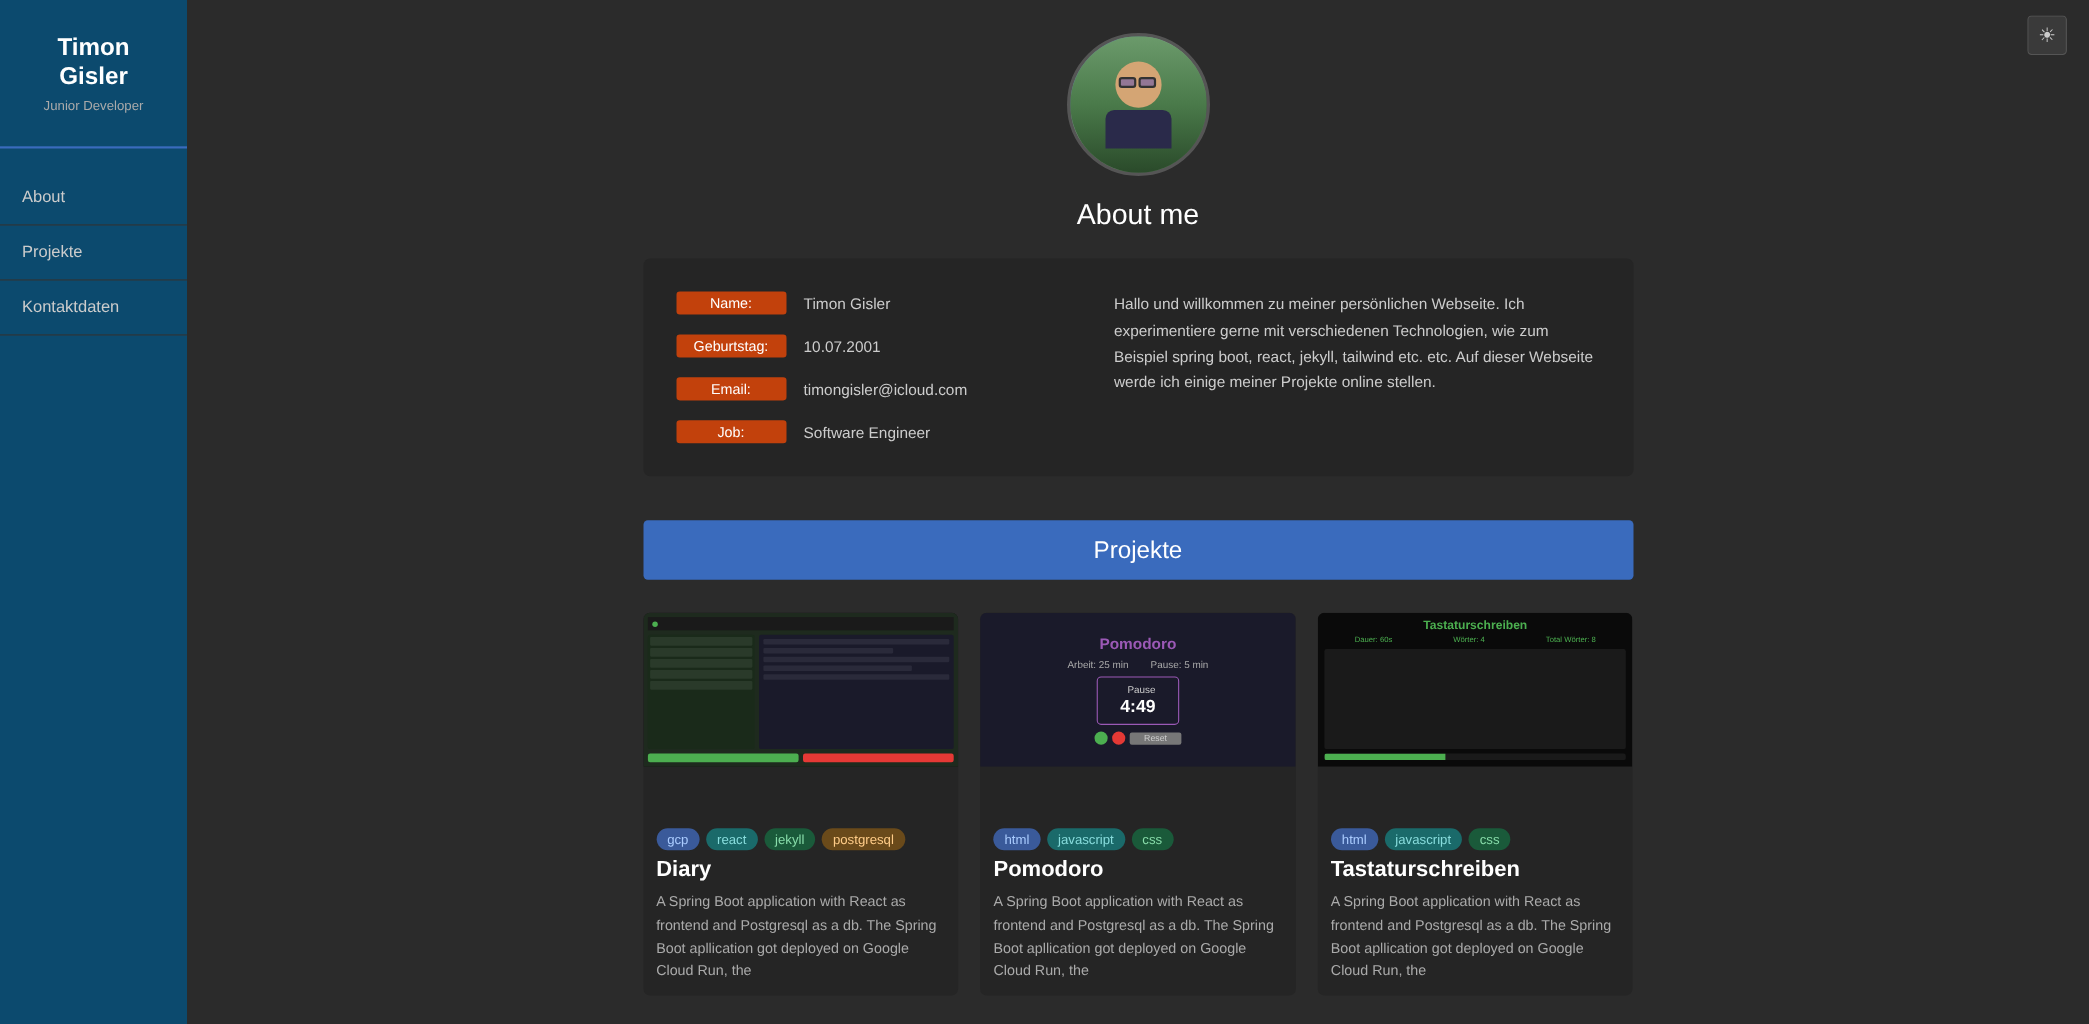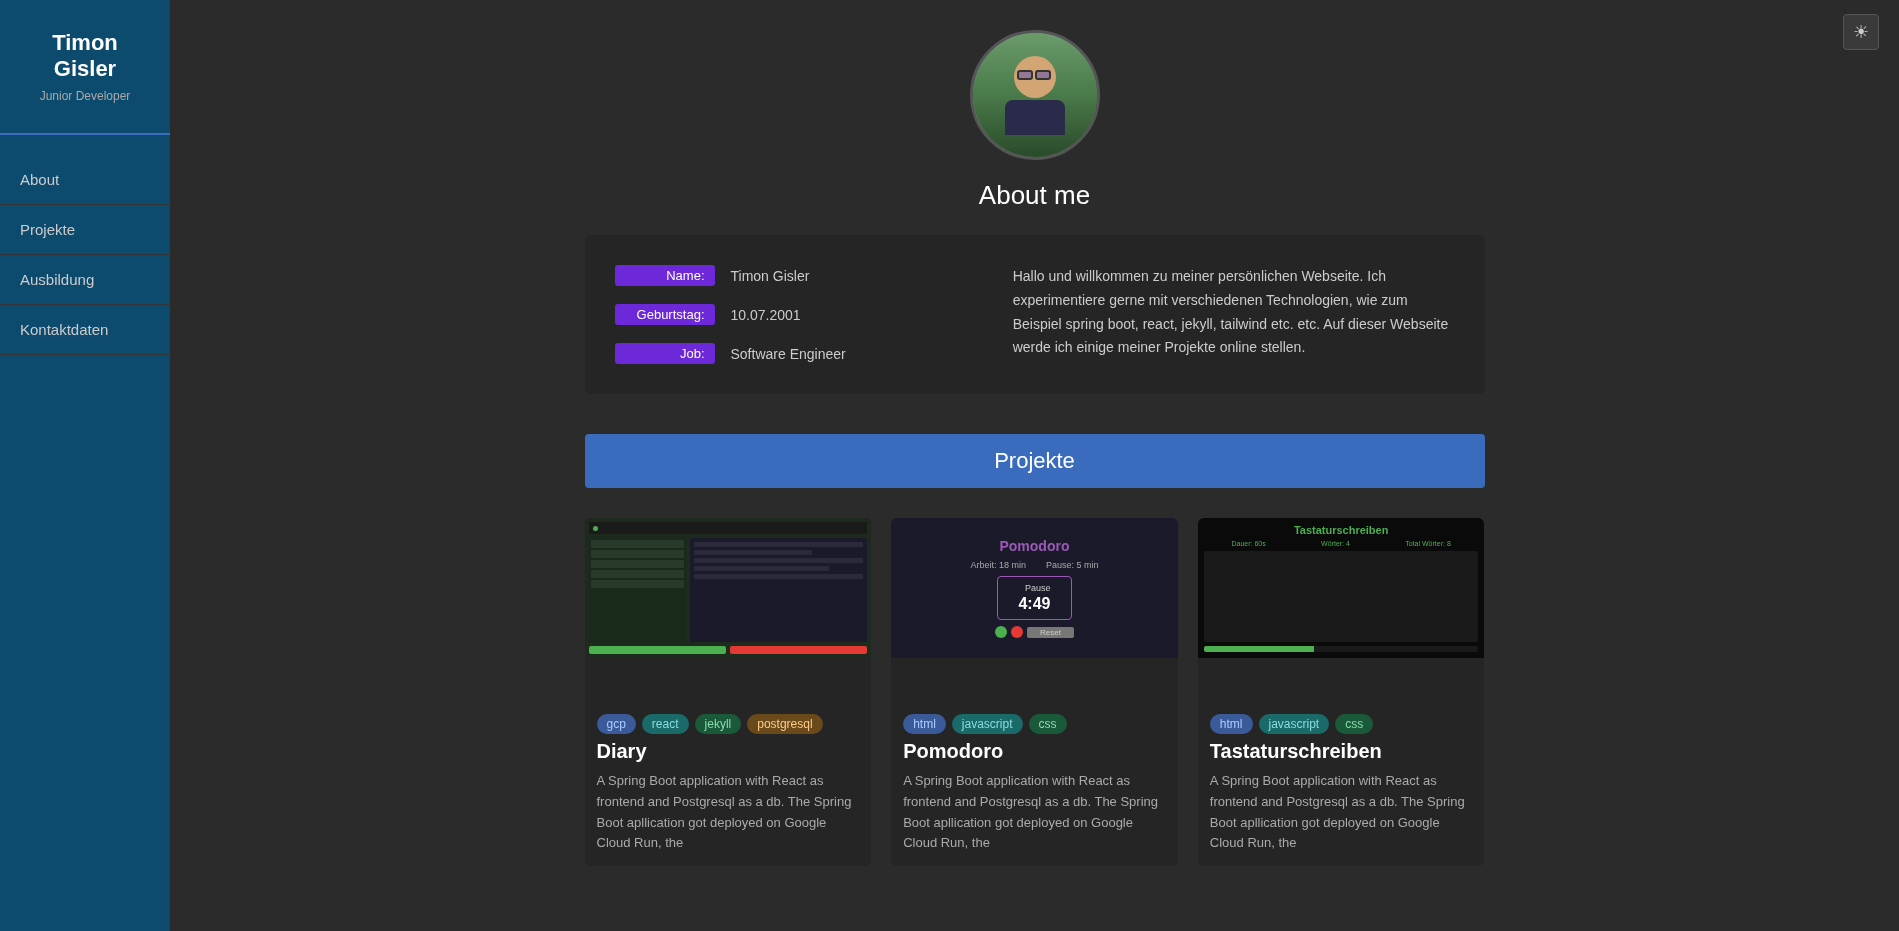--- a/index.html
+++ b/index.html
@@ -181,27 +181,27 @@
       gap: 18px;
     }
 
     .about-info-row {
       display: flex;
       align-items: center;
       gap: 16px;
     }
 
     .info-label {
-      background-color: #6d28d9;
+      background-color: #c2410c;
       color: #ffffff;
       padding: 3px 10px;
       border-radius: 3px;
       font-size: 13px;
       min-width: 100px;
-      text-align: right;
+      text-align: center;
     }
 
     .info-value {
       color: #cccccc;
       font-size: 14px;
     }
 
     .about-description {
       flex: 1.2;
       color: #cccccc;
@@ -456,21 +456,20 @@
 <div id="sidebar">
   <div id="sidebar-name">
     <span>Timon</span><br>
     <span>Gisler</span>
   </div>
   <div id="sidebar-subtitle">Junior Developer</div>
   <div class="sidebar-divider-top"></div>
   <nav class="sidebar-nav">
     <div class="sidebar-nav-item">About</div>
     <div class="sidebar-nav-item">Projekte</div>
-    <div class="sidebar-nav-item">Ausbildung</div>
     <div class="sidebar-nav-item">Kontaktdaten</div>
   </nav>
 </div>
 
 <div id="theme-toggle">
   <span>☀</span>
 </div>
 
 <div id="main">
 
@@ -494,20 +493,24 @@
 
     <div class="about-card">
       <div class="about-info-table">
         <div class="about-info-row">
           <span class="info-label">Name:</span>
           <span class="info-value">Timon Gisler</span>
         </div>
         <div class="about-info-row">
           <span class="info-label">Geburtstag:</span>
           <span class="info-value">10.07.2001</span>
+        </div>
+        <div class="about-info-row">
+          <span class="info-label">Email:</span>
+          <span class="info-value">timongisler@icloud.com</span>
         </div>
         <div class="about-info-row">
           <span class="info-label">Job:</span>
           <span class="info-value">Software Engineer</span>
         </div>
       </div>
       <div class="about-description">Hallo und willkommen zu meiner persönlichen Webseite. Ich experimentiere gerne mit verschiedenen Technologien, wie zum Beispiel spring boot, react, jekyll, tailwind etc. etc. Auf dieser Webseite werde ich einige meiner Projekte online stellen.</div>
     </div>
   </div>
 
@@ -554,21 +557,21 @@
           <div class="projekt-name">Diary</div>
           <div class="projekt-desc">A Spring Boot application with React as frontend and Postgresql as a db. The Spring Boot apllication got deployed on Google Cloud Run, the</div>
         </div>
       </div>
 
       <div class="projekt-card">
         <div class="projekt-screenshot">
           <div class="pomodoro-mock">
             <div class="pomo-title">Pomodoro</div>
             <div class="pomo-times">
-              <span>Arbeit: 18 min</span>
+              <span>Arbeit: 25 min</span>
               <span>Pause: 5 min</span>
             </div>
             <div class="pomo-timer-box">
               <div class="pomo-pause-label">Pause</div>
               <div class="pomo-time">4:49</div>
             </div>
             <div class="pomo-buttons">
               <div class="pomo-btn"></div>
               <div class="pomo-btn pomo-btn-red"></div>
               <div class="pomo-btn pomo-btn-gray">Reset</div>

